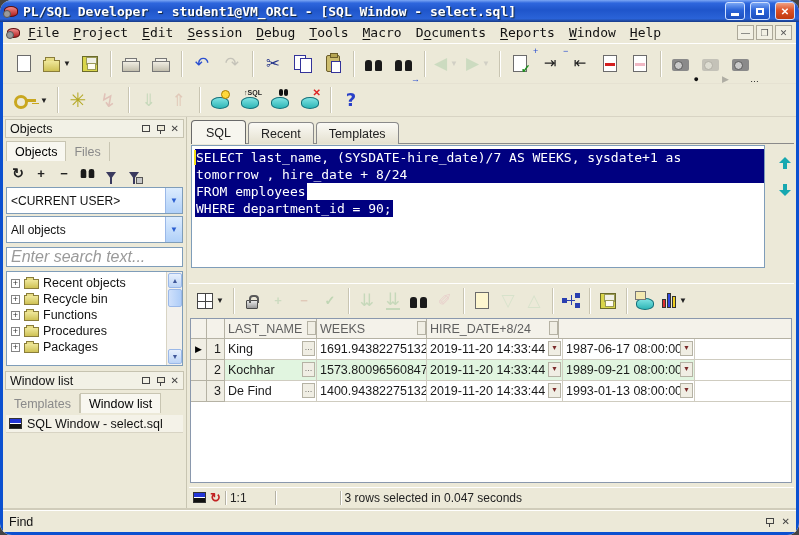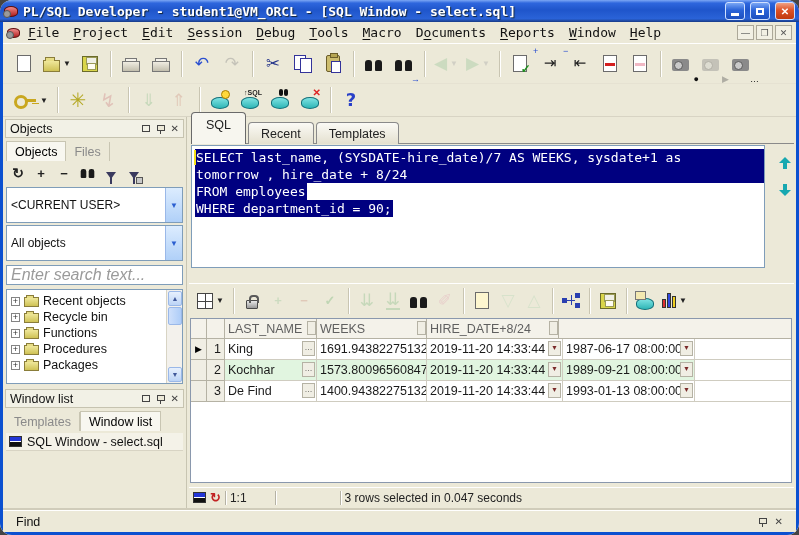--- a/index.html
+++ b/index.html
@@ -98,21 +98,21 @@
   .ic-pin{width:9px;height:10px;position:relative;}
   .ic-pin::before{content:"";position:absolute;left:1px;top:1px;width:6px;height:4px;border:1px solid #444;background:#ece9d8;}
   .ic-pin::after{content:"";position:absolute;left:4px;top:6px;width:1px;height:4px;background:#444;}
   .ic-x{font-size:10px;color:#444;line-height:1;}
   .minitabs{display:flex;align-items:flex-end;height:22px;padding:0 3px;margin-top:1px;}
   .minitab{font-size:12.5px;color:#8a8a8a;padding:3px 8px 2px;border-right:1px solid #c8c5b2;}
   .minitab.active{color:#000;background:#f8f7f0;border:1px solid #c8c5b2;border-bottom:none;}
   .ptools{height:24px;display:flex;align-items:center;gap:3px;padding:0 5px;}
   .ptools .tbtn{height:20px;min-width:20px;padding:0 2px;}
   .gsm{font-size:13px;font-weight:bold;color:#222;line-height:1;}
-  .combo{height:36px;margin:2px 3px 0;background:#fff;border:1px solid #7f9db9;display:flex;align-items:center;font-size:12px;color:#111;}
+  .combo{height:27px;margin:2px 3px 0;background:#fff;border:1px solid #7f9db9;display:flex;align-items:center;font-size:12px;color:#111;}
   .combo .cv{flex:1;padding:0 4px;white-space:nowrap;overflow:hidden;}
   .combo .cbtn{width:17px;height:100%;background:linear-gradient(#dcecfe,#b0d0f8);border-left:1px solid #9ab8e8;display:flex;align-items:center;justify-content:center;color:#2b5fd0;font-size:8px;}
   .searchbox{height:20px;margin:4px 3px 0;border:1px solid #7f9db9;background:#fff;display:flex;}
   .searchbox input{flex:1;border:none;outline:none;font-size:16px;padding:0 4px;font-family:"Liberation Sans",sans-serif;color:#111;background:transparent;}
   .searchbox input::placeholder{font-style:italic;color:#9a9a9a;}
   .treebox{height:95px;margin:4px 3px 0;border:1px solid #7f9db9;background:#fff;position:relative;overflow:hidden;}
   .tree{padding:3px 0 0 4px;}
   .trow{display:flex;align-items:center;height:16px;gap:4px;font-size:12.5px;color:#111;}
   .expbox{width:9px;height:9px;border:1px solid #848484;background:#fff;font-size:9px;line-height:7px;text-align:center;color:#333;flex:0 0 auto;}
   .tfolder{width:15px;height:10px;background:linear-gradient(#efe79a,#cfc255);border:1px solid #8a7d3a;position:relative;flex:0 0 auto;margin-top:2px;}
@@ -121,21 +121,21 @@
   .vsb{position:absolute;top:0;right:0;width:16px;bottom:0;background:#f3f1ec;border-left:1px solid #d8d4c4;}
   .sbtn{position:absolute;left:1px;width:14px;height:15px;border-radius:2px;border:1px solid #9ab8e8;background:linear-gradient(#e7f0fd,#bcd4f6);color:#40589a;font-size:7px;display:flex;align-items:center;justify-content:center;}
   .sbtn.up{top:1px;}.sbtn.down{bottom:1px;}
   .sthumb{position:absolute;left:1px;top:17px;width:14px;height:18px;border-radius:2px;border:1px solid #9ab8e8;background:linear-gradient(90deg,#cfe0fb,#aecdf8);}
   .wlitem{display:flex;align-items:center;gap:5px;height:18px;margin:2px 3px 0;background:#f4f2e8;border-bottom:1px solid #d8d4c4;font-size:12.5px;color:#111;padding:0 3px;}
   .ic-sqlwin{width:13px;height:11px;border:1px solid #333;background:linear-gradient(180deg,#2336d6 0%,#2336d6 42%,#fff 42%,#fff 55%,#111 55%,#111 100%);flex:0 0 auto;}
   
   .main{position:absolute;left:186px;top:95px;right:0;bottom:22px;background:#ece9d8;}
   .doctabs{position:absolute;top:2px;left:2px;right:2px;height:25px;display:flex;align-items:flex-end;border-bottom:1px solid #8a8a8a;}
   .doctab{font-size:12.5px;color:#222;padding:4px 12px 3px;margin-right:2px;border:1px solid #8a8a8a;border-bottom:none;border-radius:4px 4px 0 0;background:linear-gradient(#fbfaf5,#e4e0cf);position:relative;top:1px;}
-  .doctab.active{background:#f7f6ef;padding:5px 14px 12px;top:1px;z-index:2;border-color:#6a6a6a;}
+  .doctab.active{background:#f7f6ef;padding:5px 14px 4px;top:1px;z-index:2;border-color:#6a6a6a;}
   .editor{position:absolute;left:2px;top:28px;width:574px;height:123px;background:#fff;border:1px solid #7f9db9;font-family:"DejaVu Sans Mono",monospace;font-size:13px;line-height:17px;padding:3px 0 0 3px;overflow:hidden;}
   .sqlline span{color:#fff;background:#000080;padding:0 1px;}
   .sqlline.fw span{display:block;}
   .sqlline span{display:inline-block;}
   .caret-bar{position:absolute;left:2px;top:4px;width:2px;height:15px;background:#f7e31a;}
   .editor-nav{position:absolute;left:585px;top:40px;width:22px;display:flex;flex-direction:column;gap:13px;align-items:center;}
   .arr{position:relative;width:12px;height:13px;}
   .arr.up::before{content:"";position:absolute;left:0;top:0;border:6px solid transparent;border-bottom:6px solid #17a8b0;border-top:none;}
   .arr.up::after{content:"";position:absolute;left:4px;top:6px;width:4px;height:6px;background:#17a8b0;}
   .arr.down::before{content:"";position:absolute;left:0;bottom:0;border:6px solid transparent;border-top:6px solid #17a8b0;border-bottom:none;}
@@ -159,21 +159,21 @@
   .c-fill{flex:1;border-bottom:1px solid #cfccc0;}
   .grow.alt .gc:not(.fixed){background:#e1f5e0;}
   .cellbtn{position:absolute;right:1px;top:2px;width:13px;height:15px;background:#f0eee4;border:1px solid #b5b2a4;font-size:8px;line-height:12px;text-align:center;color:#333;}
   .cellbtn.dd{color:#7a2a2a;font-size:7px;}
   .rowptr{font-size:9px;color:#000;}
   
   .statusbar{position:absolute;left:0;right:2px;top:370px;height:20px;display:flex;align-items:center;gap:4px;padding:0 4px;border-top:1px solid #fff;font-size:12px;color:#222;background:#ece9d8;}
   .st-sep{width:1px;height:14px;background:#b5b2a4;box-shadow:1px 0 0 #fff;}
   .ic-refresh{font-size:13px;font-weight:bold;color:#c22222;line-height:1;}
   
-  .findbar{position:absolute;left:0;right:0;bottom:0;height:22px;background:#ece9d8;border-top:1px solid #fff;box-shadow:0 -2px 0 #d0ccba;display:flex;align-items:center;padding:0 13px;font-size:12.5px;color:#111;}
+  .findbar{position:absolute;left:0;right:0;bottom:0;height:22px;background:#ece9d8;border-top:1px solid #fff;box-shadow:0 -2px 0 #d0ccba;display:flex;align-items:center;padding:0 6px;font-size:12.5px;color:#111;}
   .findbar .right{margin-left:auto;display:flex;align-items:center;gap:8px;}
 </style>
 </head>
 <body>
 
 <div class="window">
 
   <div class="titlebar">
     <span class="ic-db-red"></span>
     <span class="title-text">PL/SQL Developer - student1@VM_ORCL - [SQL Window - select.sql]</span>

